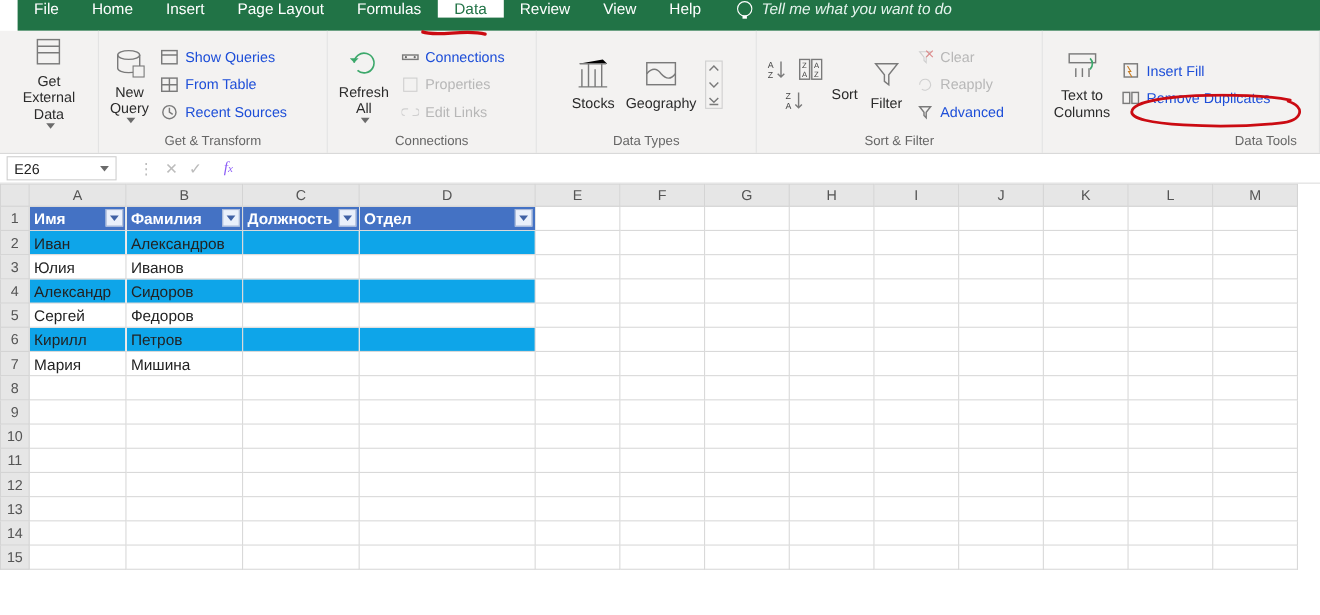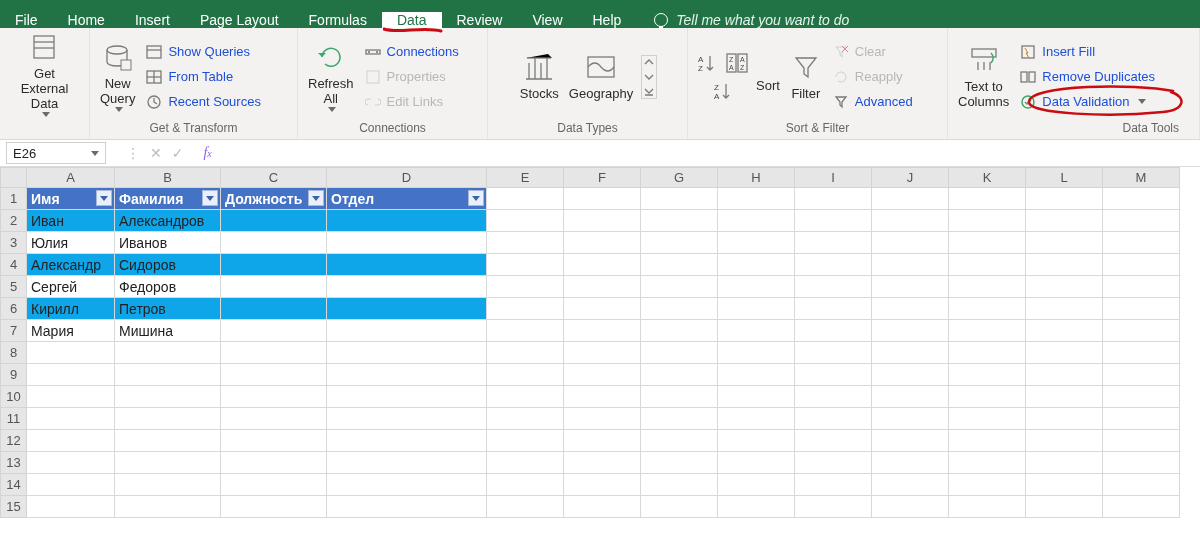--- a/index.html
+++ b/index.html
@@ -1,19 +1,19 @@
 <!DOCTYPE html>
 <html><head>
 <meta charset="utf-8">
 <style>
   * { box-sizing: border-box; }
   html, body { margin:0; padding:0; font-family: "Segoe UI", Arial, sans-serif; font-size:14px; color:#222; background:#fff; width:1200px; height:559px; overflow:hidden; }
 
   
-  .tabs { background:#217346; display:flex; align-items:flex-end; height:28px; color:#fff; font-size:14px; }
+  .tabs { background:#217346; display:flex; align-items:flex-start; height:28px; color:#fff; font-size:14px;margin-left:16px; }
   .tab { padding:0 15px; display:flex; align-items:center; cursor:pointer; }
   .tab.active { background:#fff; color:#217346; position:relative; }
   .tab-tell { display:flex; align-items:center; gap:8px; padding-left:18px; font-style:italic; color:#e6f4ee; }
   .bulb { width:14px; height:14px; border:1.5px solid #fff; border-radius:50%; position:relative; }
   .bulb::after { content:""; position:absolute; left:50%; transform:translateX(-50%); bottom:-3px; width:4px; height:3px; background:#fff; }
 
   
   .ribbon { background:#f3f2f1; border-bottom:1px solid #d9d9d9; display:flex; height:112px; }
   .group { border-right:1px solid #e3e3e3; display:flex; flex-direction:column; justify-content:flex-end; }
   .group-body { flex:1; display:flex; align-items:center; padding:6px 8px 0 8px; gap:6px; }
@@ -326,30 +326,20 @@
           <span>Insert Fill</span>
         </div>
         <div class="small-btn">
           <span class="sicon">
               <svg width="16" height="16">
                 <rect x="1" y="3" width="6" height="10" class="stroke"></rect>
                 <rect x="9" y="3" width="6" height="10" class="stroke"></rect>
               </svg>
             </span>
           <span>Remove Duplicates</span>
-        </div>
-        <div class="small-btn">
-          <span class="sicon">
-              <svg width="16" height="16">
-                <circle cx="8" cy="8" r="6" class="strokeG"></circle>
-                <path d="M5 8 l2 2 l4 -4" class="strokeG"></path>
-              </svg>
-            </span>
-          <span>Data Validation</span>
-          <span class="drop-tri"></span>
         </div>
       </div>
     </div>
     <div class="group-label" style="text-align:right; padding-right:20px">Data Tools</div>
   </div>
 </div>
 
 <svg class="red-circle" width="165" height="34">
   <path d="M150 6 C 110 -2, 10 0, 6 16 C 2 30, 90 32, 140 27 C 162 25, 164 12, 148 7" stroke="#cb0b12" stroke-width="2.5" fill="none" stroke-linecap="round"></path>
 </svg>

